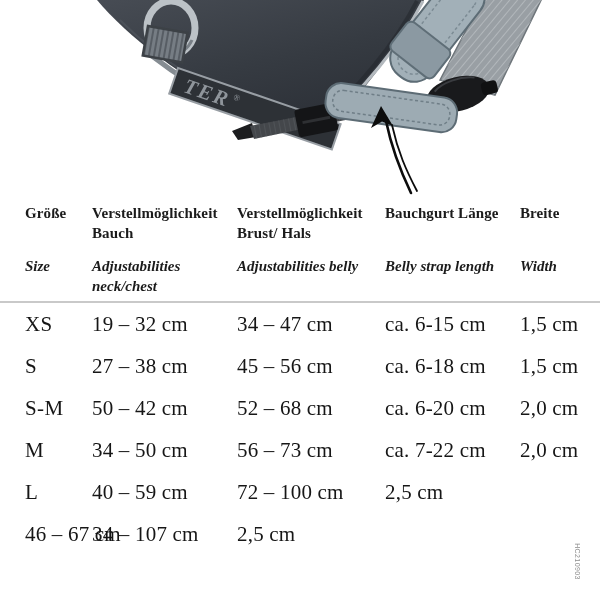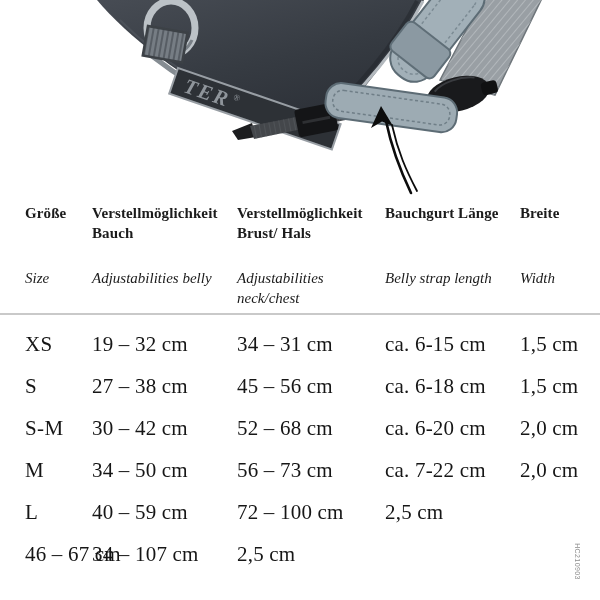--- a/index.html
+++ b/index.html
@@ -10,25 +10,25 @@
   }
   .photo-wrap{position:absolute;left:0;top:0;width:600px;height:196px;}
   .table-wrap{position:absolute;left:0;top:204px;width:600px;}
   .grid{
     display:grid;
     grid-template-columns:67px 145px 148px 135px 1fr;
     padding-left:25px;box-sizing:border-box;width:600px;
   }
   .hdr-de{font-weight:bold;font-size:15px;line-height:1.32;letter-spacing:0.1px;}
   .hdr-de .cell{padding-right:10px;}
-  .hdr-en{font-weight:normal;font-style:italic;font-size:15px;line-height:1.32;margin-top:21px;min-height:44px;}
+  .hdr-en{font-weight:bold;font-style:italic;font-size:15px;line-height:1.32;margin-top:9px;min-height:44px;}
   .hdr-en .cell{padding-right:8px;}
   .hdr-de{min-height:44px;}
   .divider{border:none;border-top:2px solid #c9c9c9;margin:0;width:600px;}
-  .rows{margin-top:8px;}
+  .rows{margin-top:0px;}
   .row{height:42px;align-items:center;font-size:21px;letter-spacing:0.2px;color:#161616;}
   .row .cell{white-space:nowrap;overflow:visible;}
   .size-cell{font-size:21px;letter-spacing:0.4px;}
   .product-code{
     position:absolute;left:547px;top:558px;width:60px;text-align:center;
     transform:rotate(90deg);transform-origin:center;
     font-family:"Liberation Sans","DejaVu Sans",sans-serif;
     font-size:7px;color:#8d8d8d;letter-spacing:0.4px;
   }
 </style>
@@ -125,46 +125,46 @@
   <div class="grid hdr-de">
     <div class="cell">Größe</div>
     <div class="cell">Verstellmöglichkeit Bauch</div>
     <div class="cell">Verstellmöglichkeit Brust/ Hals</div>
     <div class="cell">Bauchgurt Länge</div>
     <div class="cell">Breite</div>
   </div>
 
   <div class="grid hdr-en">
     <div class="cell">Size</div>
+    <div class="cell">Adjustabilities neck/chest</div>
     <div class="cell">Adjustabilities belly</div>
-    <div class="cell">Adjustabilities neck/chest</div>
     <div class="cell">Belly strap length</div>
     <div class="cell">Width</div>
   </div>
 
   <hr class="divider">
 
   <div class="rows">
     <div class="grid row">
       <div class="cell size-cell">XS</div>
       <div class="cell">19 – 32 cm</div>
-      <div class="cell">34 – 31 cm</div>
+      <div class="cell">34 – 47 cm</div>
       <div class="cell">ca. 6-15 cm</div>
       <div class="cell">1,5 cm</div>
     </div>
     <div class="grid row">
       <div class="cell size-cell">S</div>
       <div class="cell">27 – 38 cm</div>
       <div class="cell">45 – 56 cm</div>
       <div class="cell">ca. 6-18 cm</div>
       <div class="cell">1,5 cm</div>
     </div>
     <div class="grid row">
       <div class="cell size-cell">S-M</div>
-      <div class="cell">30 – 42 cm</div>
+      <div class="cell">50 – 42 cm</div>
       <div class="cell">52 – 68 cm</div>
       <div class="cell">ca. 6-20 cm</div>
       <div class="cell">2,0 cm</div>
     </div>
     <div class="grid row">
       <div class="cell size-cell">M</div>
       <div class="cell">34 – 50 cm</div>
       <div class="cell">56 – 73 cm</div>
       <div class="cell">ca. 7-22 cm</div>
       <div class="cell">2,0 cm</div>

